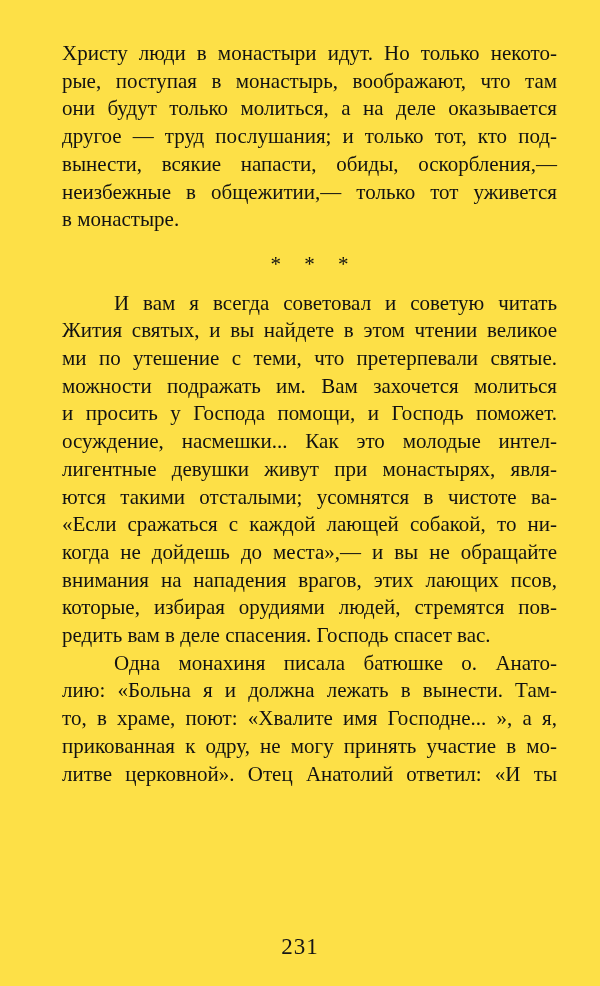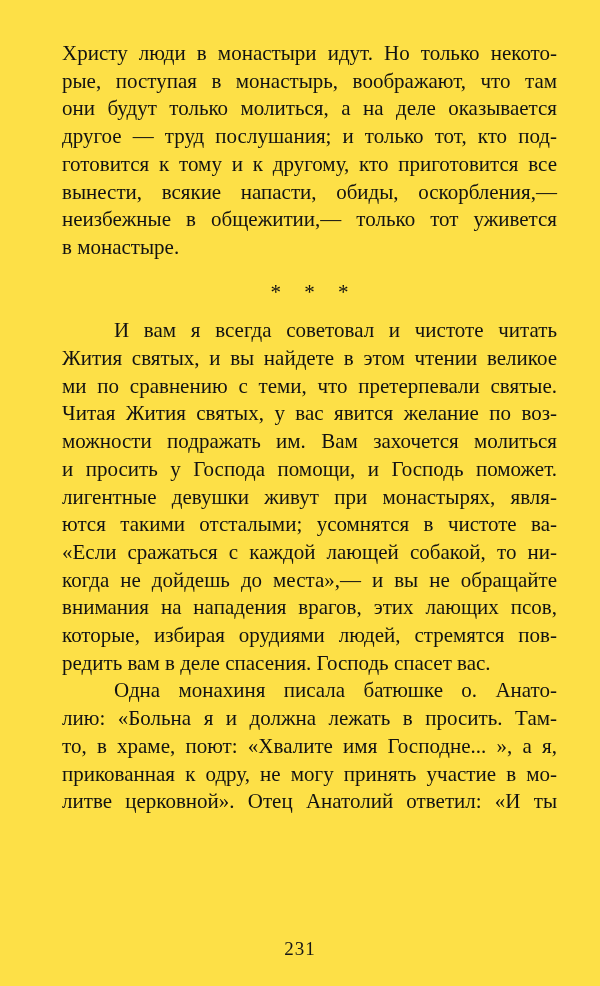--- a/index.html
+++ b/index.html
@@ -31,58 +31,57 @@
     letter-spacing: 9px;
     padding-left: 9px;
     margin: 17px 0 11px 0;
     color: #121212;
   }
   .page-number {
     position: absolute;
     left: 0; bottom: 26px;
     width: 100%;
     text-align: center;
-    font-size: 19px;
+    font-size: 23px;
     letter-spacing: 1px;
     color: #161616;
   }
 </style>
 </head>
 <body>
 
 <div class="page">
   <div class="text-area" id="text-area">
       <div class="paragraph">
         <div class="line">Христу люди в монастыри идут. Но только некото-</div>
         <div class="line">рые, поступая в монастырь, воображают, что там</div>
         <div class="line">они будут только молиться, а на деле оказывается</div>
         <div class="line">другое — труд послушания; и только тот, кто под-</div>
-        <div class="line">готовится к тому и к другому, кто приготовится все</div>
         <div class="line">вынести, всякие напасти, обиды, оскорбления,—</div>
         <div class="line">неизбежные в общежитии,— только тот уживется</div>
         <div class="line last">в монастыре.</div>
       </div>
       <div class="separator">* * *</div>
       <div class="paragraph">
-        <div class="line indent">И вам я всегда советовал и чистоте читать</div>
+        <div class="line indent">И вам я всегда советовал и советую читать</div>
         <div class="line">Жития святых, и вы найдете в этом чтении великое</div>
-        <div class="line">ми по сравнению с теми, что претерпевали святые.</div>
-        <div class="line">Читая Жития святых, у вас явится желание по воз-</div>
+        <div class="line">ми по утешение с теми, что претерпевали святые.</div>
         <div class="line">можности подражать им. Вам захочется молиться</div>
         <div class="line">и просить у Господа помощи, и Господь поможет.</div>
+        <div class="line">осуждение, насмешки... Как это молодые интел-</div>
         <div class="line">лигентные девушки живут при монастырях, явля-</div>
         <div class="line">ются такими отсталыми; усомнятся в чистоте ва-</div>
         <div class="line">«Если сражаться с каждой лающей собакой, то ни-</div>
         <div class="line">когда не дойдешь до места»,— и вы не обращайте</div>
         <div class="line">внимания на нападения врагов, этих лающих псов,</div>
         <div class="line">которые, избирая орудиями людей, стремятся пов-</div>
         <div class="line last">редить вам в деле спасения. Господь спасет вас.</div>
       </div>
       <div class="paragraph">
         <div class="line indent">Одна монахиня писала батюшке о. Анато-</div>
-        <div class="line">лию: «Больна я и должна лежать в просить. Там-</div>
+        <div class="line">лию: «Больна я и должна лежать в вынести. Там-</div>
         <div class="line">то, в храме, поют: «Хвалите имя Господне... », а я,</div>
         <div class="line">прикованная к одру, не могу принять участие в мо-</div>
         <div class="line">литве церковной». Отец Анатолий ответил: «И ты</div>
       </div>
     </div>
   <div class="page-number">231</div>
 </div>
 
 </body></html>

